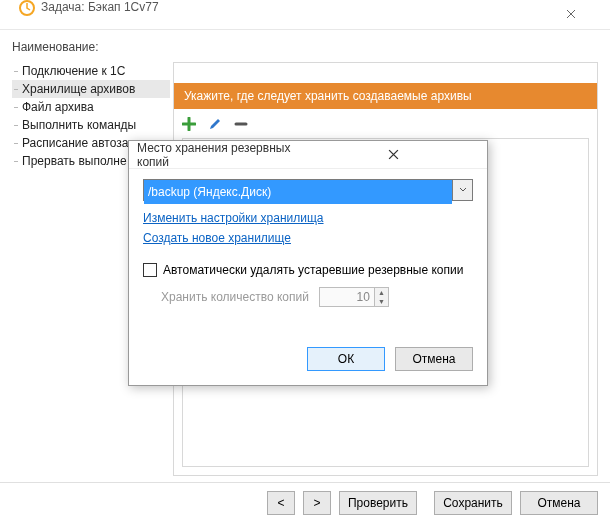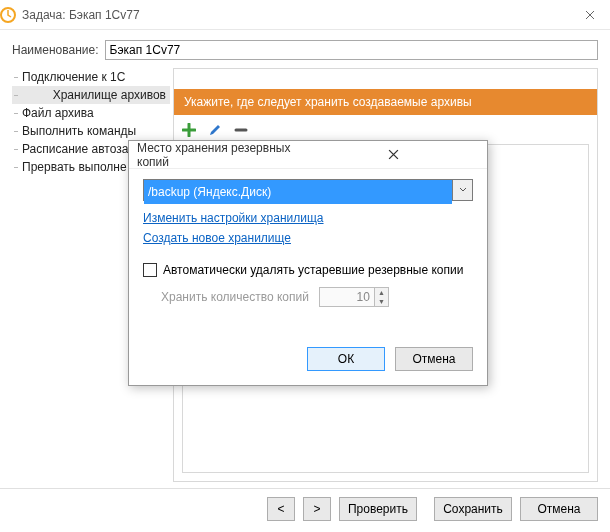--- a/index.html
+++ b/index.html
@@ -1,31 +1,31 @@
 <!DOCTYPE html>
 <html><head>
 <meta charset="utf-8">
 <style>
 * { box-sizing: border-box; margin: 0; padding: 0; font-family: "Segoe UI", Tahoma, sans-serif; font-size: 12px; }
 body { background: #fff; width: 610px; height: 532px; position: relative; overflow: hidden; }
 
-.titlebar { height: 30px; display: flex; align-items: center; padding: 0 0; border-bottom: 1px solid #e8e8e8; }
+.titlebar { height: 30px; display: flex; padding: 0 19px; border-bottom: 1px solid #e8e8e8; }
 .titlebar .app-icon { width: 16px; height: 16px; margin-right: 6px; }
 .titlebar .title { flex: 1; color: #555; }
 .titlebar .close { width: 40px; height: 28px; display: flex; align-items: center; justify-content: center; color: #666; }
 
 .name-row { display: flex; align-items: center; padding: 10px 12px 8px; gap: 6px; }
 .name-row label { color: #444; }
 .name-row input { flex: 1; border: 1px solid #a9a9a9; height: 20px; padding: 0 4px; background: #fff; }
 
 .main { display: flex; padding: 0 12px 6px; gap: 3px; height: 420px; }
 .sidebar { width: 158px; }
 .tree-item { padding: 2px 4px 2px 10px; color: #222; cursor: default; white-space: nowrap; overflow: hidden; text-overflow: clip; position: relative; }
 .tree-item::before { content: ""; position: absolute; left: 2px; top: 50%; width: 4px; height: 1px; background: #b8b8b8; }
-.tree-item.selected { background: #e8e8e8; text-align: right; }
+.tree-item.selected { background: #e8e8e8; }
 
 .content { flex: 1; border: 1px solid #d8d8d8; background: #fff; display: flex; flex-direction: column; }
 .content-header { background: #e7892f; color: #fff; font-weight: normal; padding: 6px 10px; margin-top: 20px; }
 .toolbar { padding: 8px 8px 4px; display: flex; gap: 12px; align-items: center; border-bottom: 1px solid transparent; }
 .toolbar .icon { width: 14px; height: 14px; display: inline-flex; }
 .list-area { flex: 1; margin: 2px 8px 8px; border: 1px solid #d8d8d8; background: #fff; }
 
 .footer { display: flex; justify-content: flex-end; gap: 8px; padding: 8px 12px; border-top: 1px solid #e0e0e0; }
 button.btn { min-width: 78px; height: 24px; border: 1px solid #adadad; background: #e9e9e9; cursor: pointer; }
 button.btn.primary { border: 1px solid #3399ff; background: #e5f1fb; }
@@ -64,21 +64,20 @@
   <span class="title">Задача: Бэкап 1Cv77</span>
   <span class="close">
     <svg width="10" height="10" viewBox="0 0 10 10">
         <path d="M1 1l8 8M9 1l-8 8" stroke="#666" stroke-width="1"></path>
       </svg>
   </span>
 </div>
 
 <div class="name-row">
   <label>Наименование:</label>
-  <input type="text" value="Бэкап 1Cv77" style="">
 </div>
 
 <div class="main">
   <div class="sidebar">
     <div class="tree-item">Подключение к 1С</div>
     <div class="tree-item selected">Хранилище архивов</div>
     <div class="tree-item">Файл архива</div>
     <div class="tree-item">Выполнить команды</div>
     <div class="tree-item">Расписание автоза</div>
     <div class="tree-item">Прервать выполне</div>

